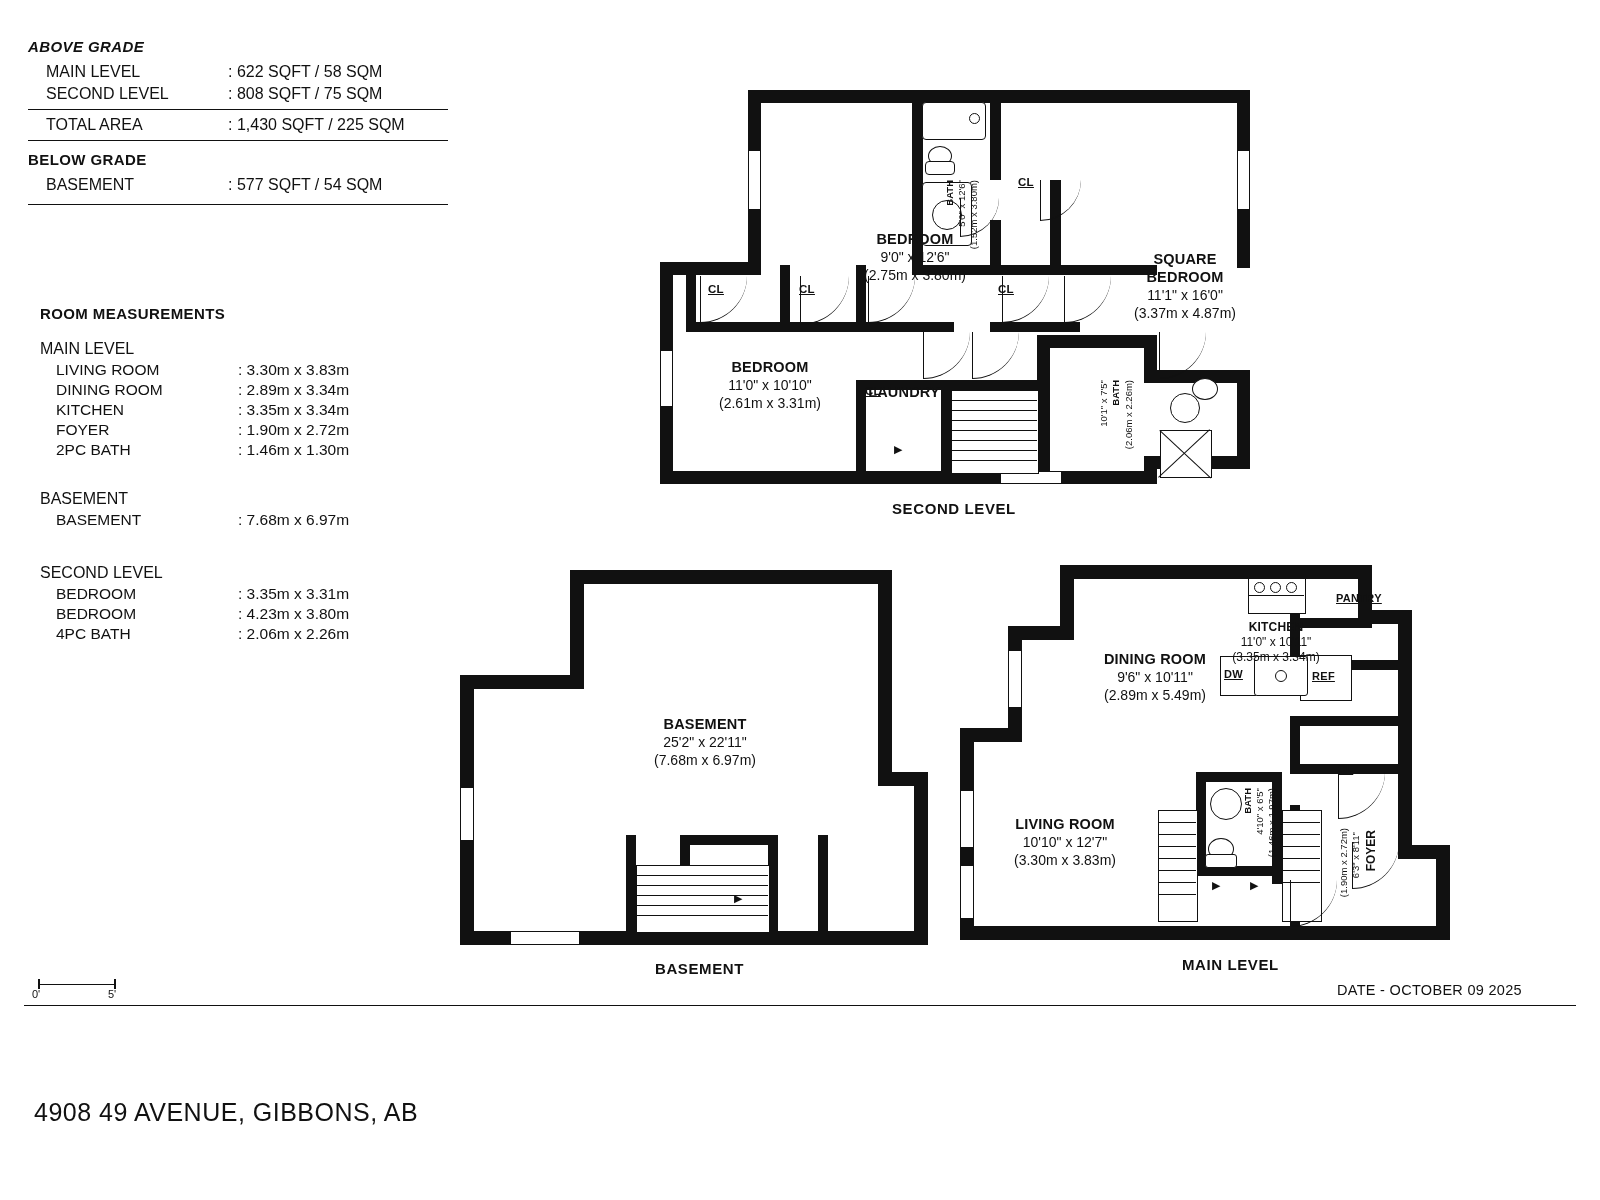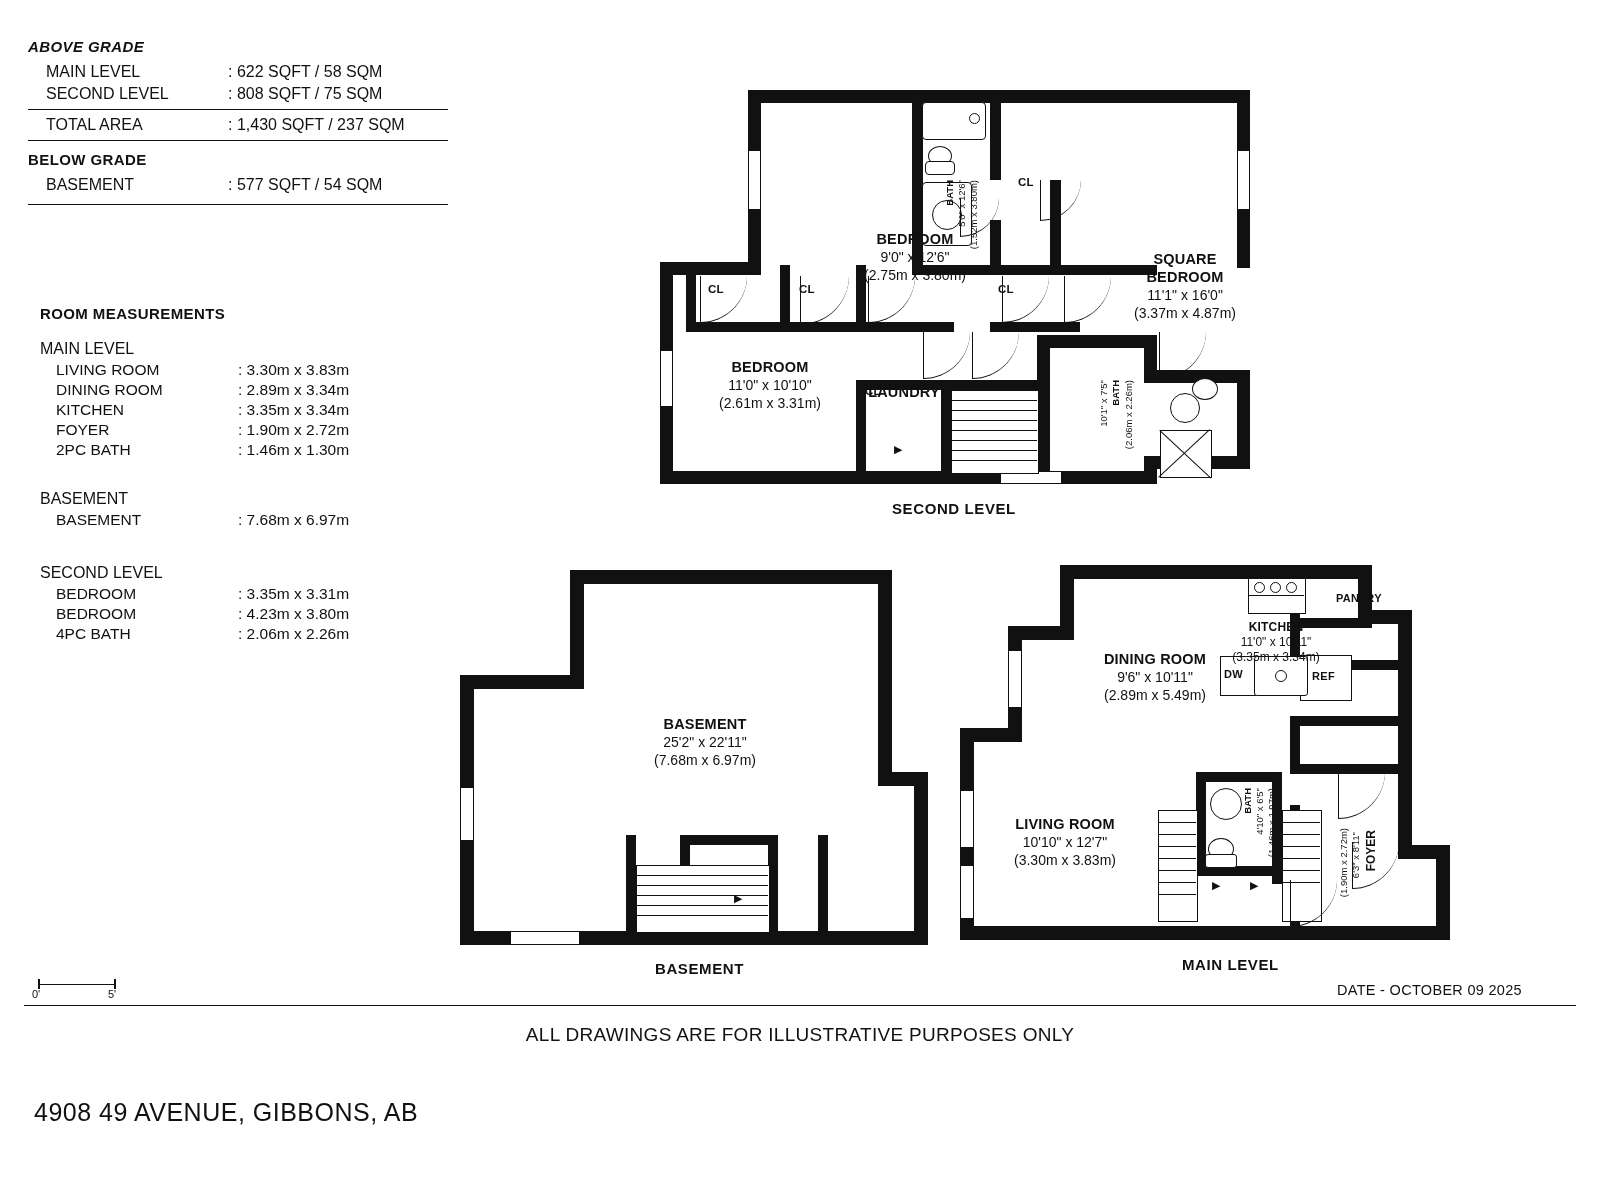--- a/index.html
+++ b/index.html
@@ -48,21 +48,21 @@
   #scale-bar .lbl{position:absolute;top:10px;font-size:11px;}
 
   
   .wall{position:absolute;background:#111;}
   .thin{position:absolute;background:#111;}
   .opening{position:absolute;background:#ffffff;}
   .roomlabel{position:absolute;text-align:center;font-size:14px;line-height:18px;white-space:nowrap;}
   .roomlabel .nm{font-weight:bold;font-size:14.5px;letter-spacing:.2px;}
   .small{font-size:12px;line-height:15px;}
   .tiny{font-size:9.5px;line-height:11px;}
-  .cl{position:absolute;font-size:11.5px;font-weight:bold;letter-spacing:.3px;}
+  .cl{position:absolute;font-size:11.5px;font-weight:bold;letter-spacing:.3px;text-decoration:underline;}
   .vert{writing-mode:vertical-rl;transform:rotate(180deg);}
   .lvl{position:absolute;font-weight:bold;font-size:15px;letter-spacing:.6px;}
   .fix{position:absolute;border:1.6px solid #111;background:#fff;}
   .fixr{position:absolute;border:1.6px solid #111;border-radius:50%;background:#fff;}
   .door{position:absolute;border:1.4px solid #111;border-radius:0 0 100% 0;border-top:none;border-right:none;}
   .stairline{position:absolute;background:#111;height:1.2px;}
   .stairbox{position:absolute;border:1.4px solid #111;background:#fff;}
   .arrow{position:absolute;font-size:11px;line-height:11px;}
 </style>
 </head>
@@ -76,21 +76,21 @@
       <div class="v">: 622 SQFT / 58 SQM</div>
     </div>
     <div class="row indent">
       <div class="k">SECOND LEVEL</div>
       <div class="v">: 808 SQFT / 75 SQM</div>
     </div>
   </div>
   <div class="rule"></div>
   <div class="row indent">
     <div class="k">TOTAL AREA</div>
-    <div class="v">: 1,430 SQFT / 237 SQM</div>
+    <div class="v">: 1,430 SQFT / 225 SQM</div>
   </div>
   <div class="rule"></div>
   <div class="hdr" style="margin-top:10px;">BELOW GRADE</div>
   <div class="row indent" style="margin-top:6px;">
     <div class="k">BASEMENT</div>
     <div class="v">: 577 SQFT / 54 SQM</div>
   </div>
   <div class="rule" style="margin-top:8px;"></div>
 </div>
 
@@ -429,15 +429,14 @@
   <div class="line"></div>
   <div class="tick t0"></div>
   <div class="tick t1"></div>
   <div class="lbl" style="left:2px;">0'</div>
   <div class="lbl" style="left:78px;">5'</div>
 </div>
 
 <div class="abs" id="date-label">DATE - OCTOBER 09 2025</div>
 <div class="abs" id="footer-rule"></div>
 <div class="abs" id="footer-note">
-  <div>ALL DRAWINGS ARE FOR ILLUSTRATIVE PURPOSES ONLY</div>
 </div>
 <div class="abs" id="address">4908 49 AVENUE, GIBBONS, AB</div>
 
 </body></html>

